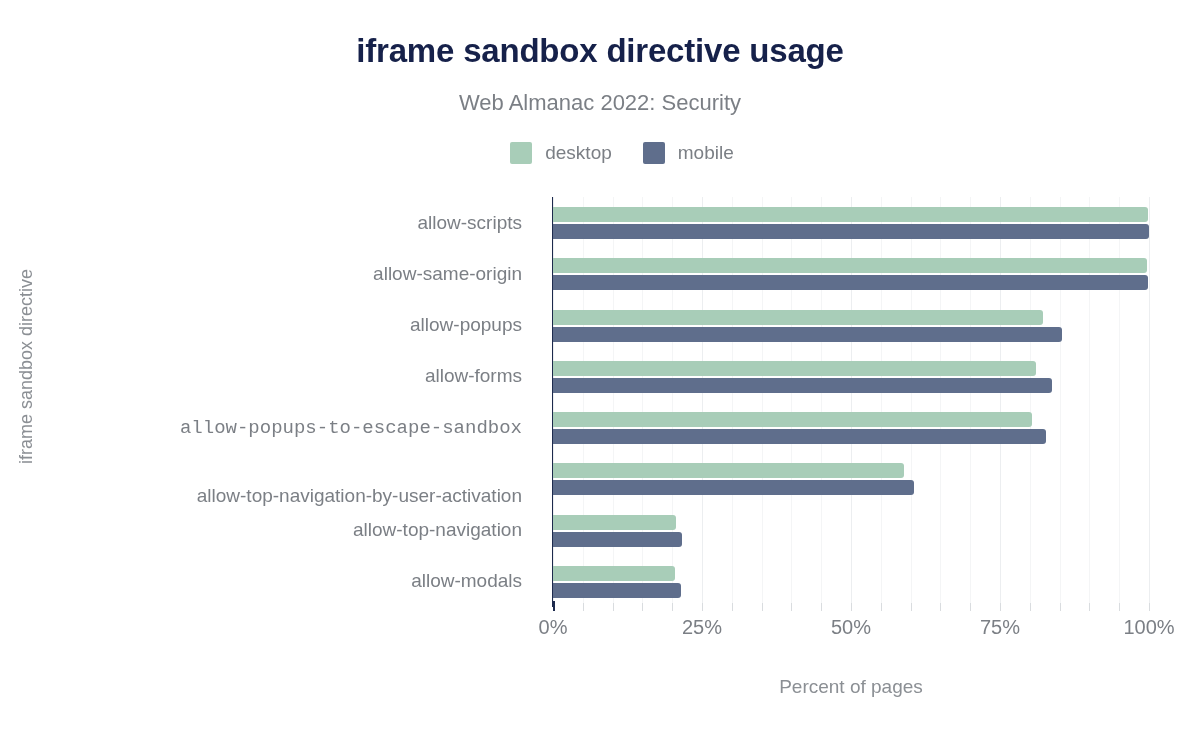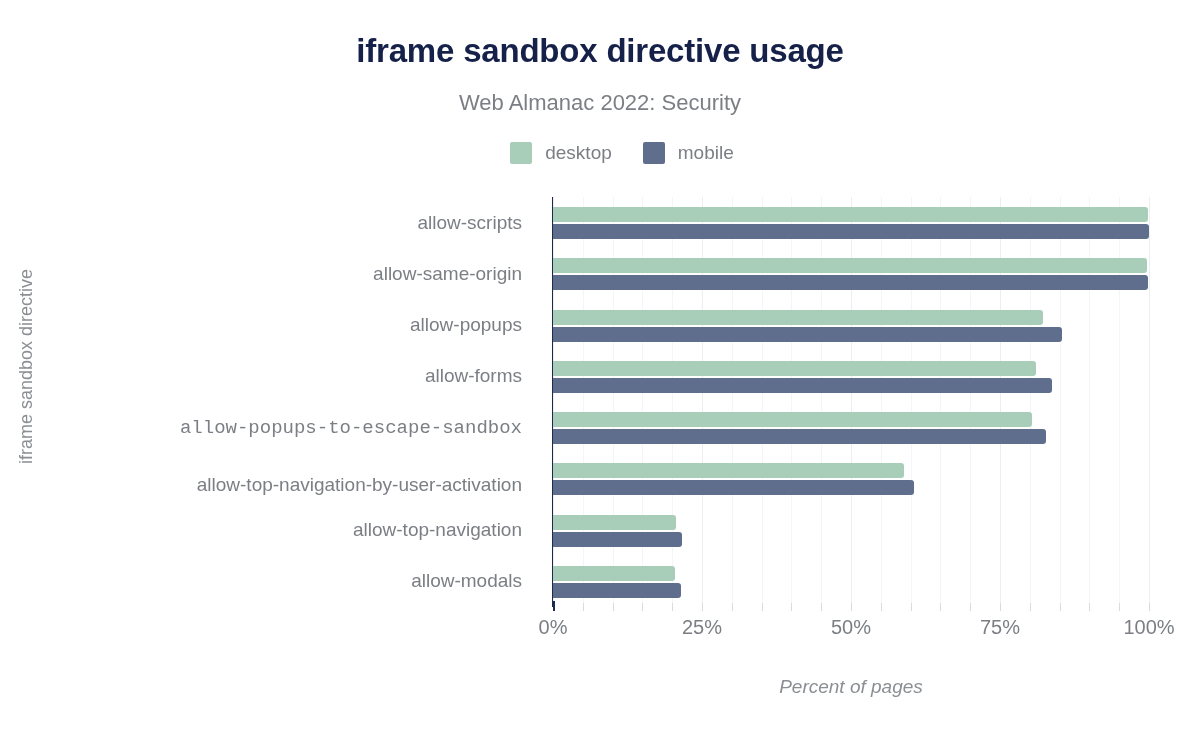--- a/index.html
+++ b/index.html
@@ -169,21 +169,20 @@
     transform: rotate(-90deg);
   }
   .xtitle {
     position: absolute;
     left: 553px;
     top: 676px;
     width: 596px;
     text-align: center;
     font-size: 19px;
     color: #8b8f94;
-    font-style: italic;
   }
 </style>
 </head>
 <body>
 
 <div id="figure">
 
   <div class="chart-title">iframe sandbox directive usage</div>
 
   <div class="chart-subtitle">Web Almanac 2022: Security</div>
@@ -255,21 +254,21 @@
         <div class="bar mobile" title="allow-modals — mobile: 21.5%" style="width: 128.14px; background: rgb(95, 110, 140);"></div>
       </div>
     </div>
 
   <div class="ylabels" id="ylabels">
       <div class="ylabel" style="top: 76.875px;">allow-same-origin</div>
       <div class="ylabel" style="top: 25.625px;">allow-scripts</div>
       <div class="ylabel" style="top: 179.375px;">allow-forms</div>
       <div class="ylabel" style="top: 128.125px;">allow-popups</div>
       <div class="ylabel" style="top: 230.625px; font-family: Liberation Mono, monospace;">allow-popups-to-escape-sandbox</div>
-      <div class="ylabel" style="top: 288px; text-align: right;">allow-top-navigation-by-user-activation</div>
+      <div class="ylabel" style="top: 299px; text-align: right;">allow-top-navigation-by-user-activation</div>
       <div class="ylabel" style="top: 333.125px; text-align: right;">allow-top-navigation</div>
       <div class="ylabel" style="top: 384.375px;">allow-modals</div>
     </div>
 
   <div class="xticks" id="xticks">
       <div class="xtick-mark" style="left: 0px; background: rgb(29, 42, 77); width: 2px; height: 10px; top: -11px;"></div>
       <div class="xtick-mark" style="left: 29.8px;"></div>
       <div class="xtick-mark" style="left: 59.6px;"></div>
       <div class="xtick-mark" style="left: 89.4px;"></div>
       <div class="xtick-mark" style="left: 119.2px;"></div>

